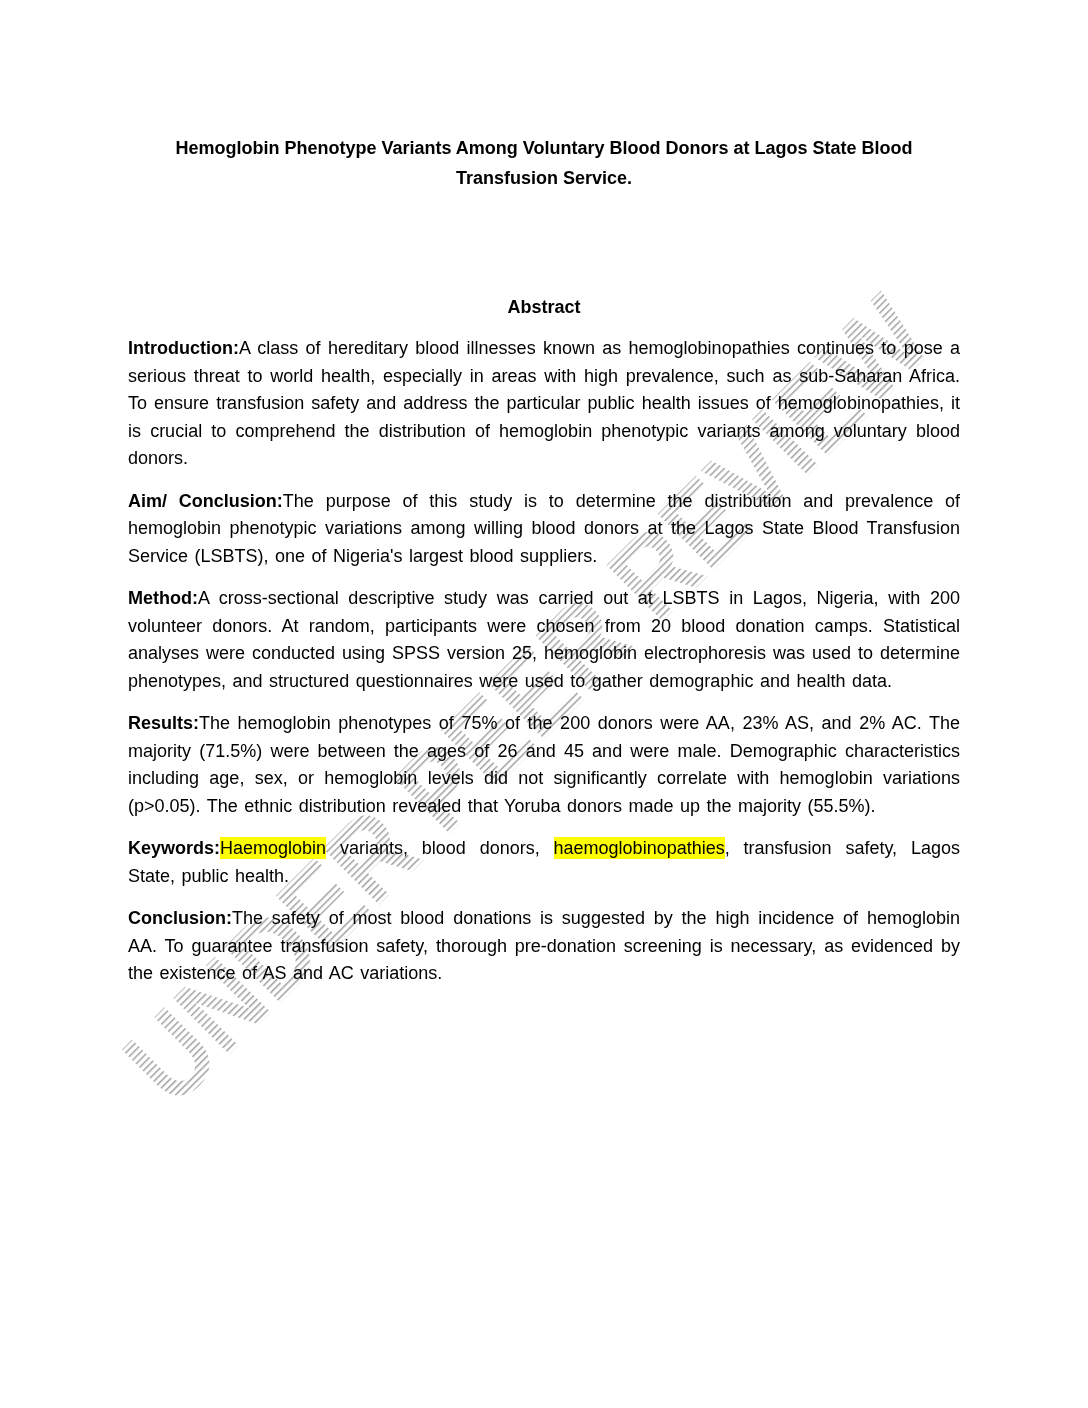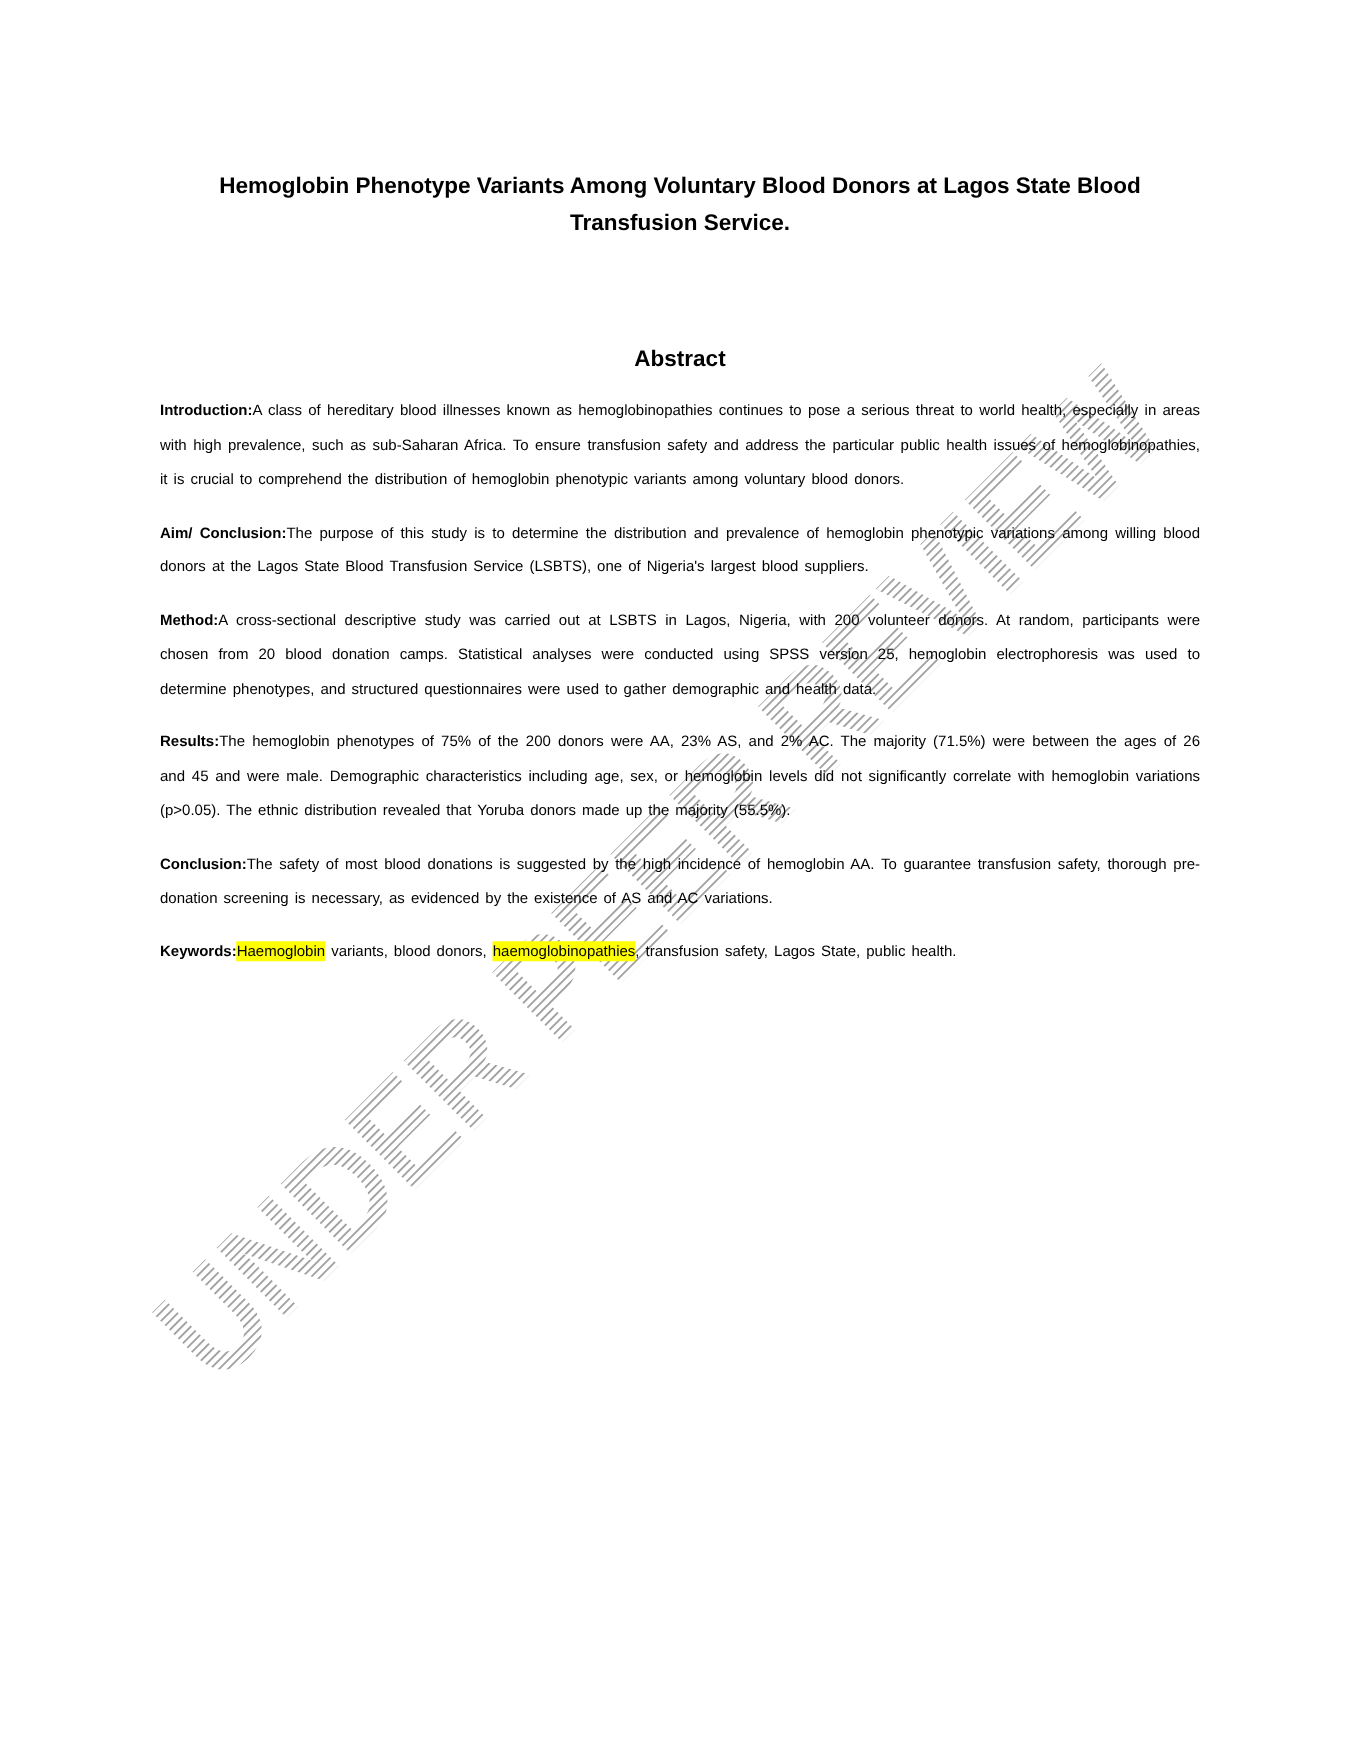--- a/index.html
+++ b/index.html
@@ -40,31 +40,31 @@
     left: 128px;
     top: 133px;
     width: 832px;
     z-index: 2;
   }
   .doc-title {
     font-size: 18px;
     font-weight: bold;
     line-height: 30px;
     text-align: center;
-    margin: 0 0 80px 0;
+    margin: 0 0 100px 0;
   }
   .abstract-heading {
     font-size: 18px;
     font-weight: bold;
     line-height: 28px;
     text-align: center;
     margin: 12px 0 14px 0;
   }
   p.para {
-    font-size: 12px;
+    font-size: 18px;
     line-height: 27.5px;
     text-align: justify;
     word-spacing: 1.5px;
     margin: 0 0 15px 0;
   }
   p.para b.run-in-label {
     font-weight: bold;
   }
   .hl {
     background: var(--hl, #ffff00);
@@ -94,19 +94,19 @@
     <div class="abstract-heading">Abstract</div>
 
     <p class="para"><b class="run-in-label">Introduction:</b><span>A class of hereditary blood illnesses known as hemoglobinopathies continues to pose a serious threat to world health, especially in areas with high prevalence, such as sub-Saharan Africa. To ensure transfusion safety and address the particular public health issues of hemoglobinopathies, it is crucial to comprehend the distribution of hemoglobin phenotypic variants among voluntary blood donors.</span></p>
 
     <p class="para"><b class="run-in-label">Aim/ Conclusion:</b><span>The purpose of this study is to determine the distribution and prevalence of hemoglobin phenotypic variations among willing blood donors at the Lagos State Blood Transfusion Service (LSBTS), one of Nigeria's largest blood suppliers.</span></p>
 
     <p class="para"><b class="run-in-label">Method:</b><span>A cross-sectional descriptive study was carried out at LSBTS in Lagos, Nigeria, with 200 volunteer donors. At random, participants were chosen from 20 blood donation camps. Statistical analyses were conducted using SPSS version 25, hemoglobin electrophoresis was used to determine phenotypes, and structured questionnaires were used to gather demographic and health data.</span></p>
 
     <p class="para"><b class="run-in-label">Results:</b><span>The hemoglobin phenotypes of 75% of the 200 donors were AA, 23% AS, and 2% AC. The majority (71.5%) were between the ages of 26 and 45 and were male. Demographic characteristics including age, sex, or hemoglobin levels did not significantly correlate with hemoglobin variations (p&gt;0.05). The ethnic distribution revealed that Yoruba donors made up the majority (55.5%).</span></p>
 
+    <p class="para"><b class="run-in-label">Keywords:</b><span class="hl">Haemoglobin</span><span> variants, blood donors, </span><span class="hl">haemoglobinopathies</span><span>, transfusion safety, Lagos State, public health.</span></p>
+
     <p class="para"><b class="run-in-label">Conclusion:</b><span>The safety of most blood donations is suggested by the high incidence of hemoglobin AA. To guarantee transfusion safety, thorough pre-donation screening is necessary, as evidenced by the existence of AS and AC variations.</span></p>
-
-    <p class="para"><b class="run-in-label">Keywords:</b><span class="hl">Haemoglobin</span><span> variants, blood donors, </span><span class="hl">haemoglobinopathies</span><span>, transfusion safety, Lagos State, public health.</span></p>
 
   </div>
 
 </div>
 
 </body></html>

